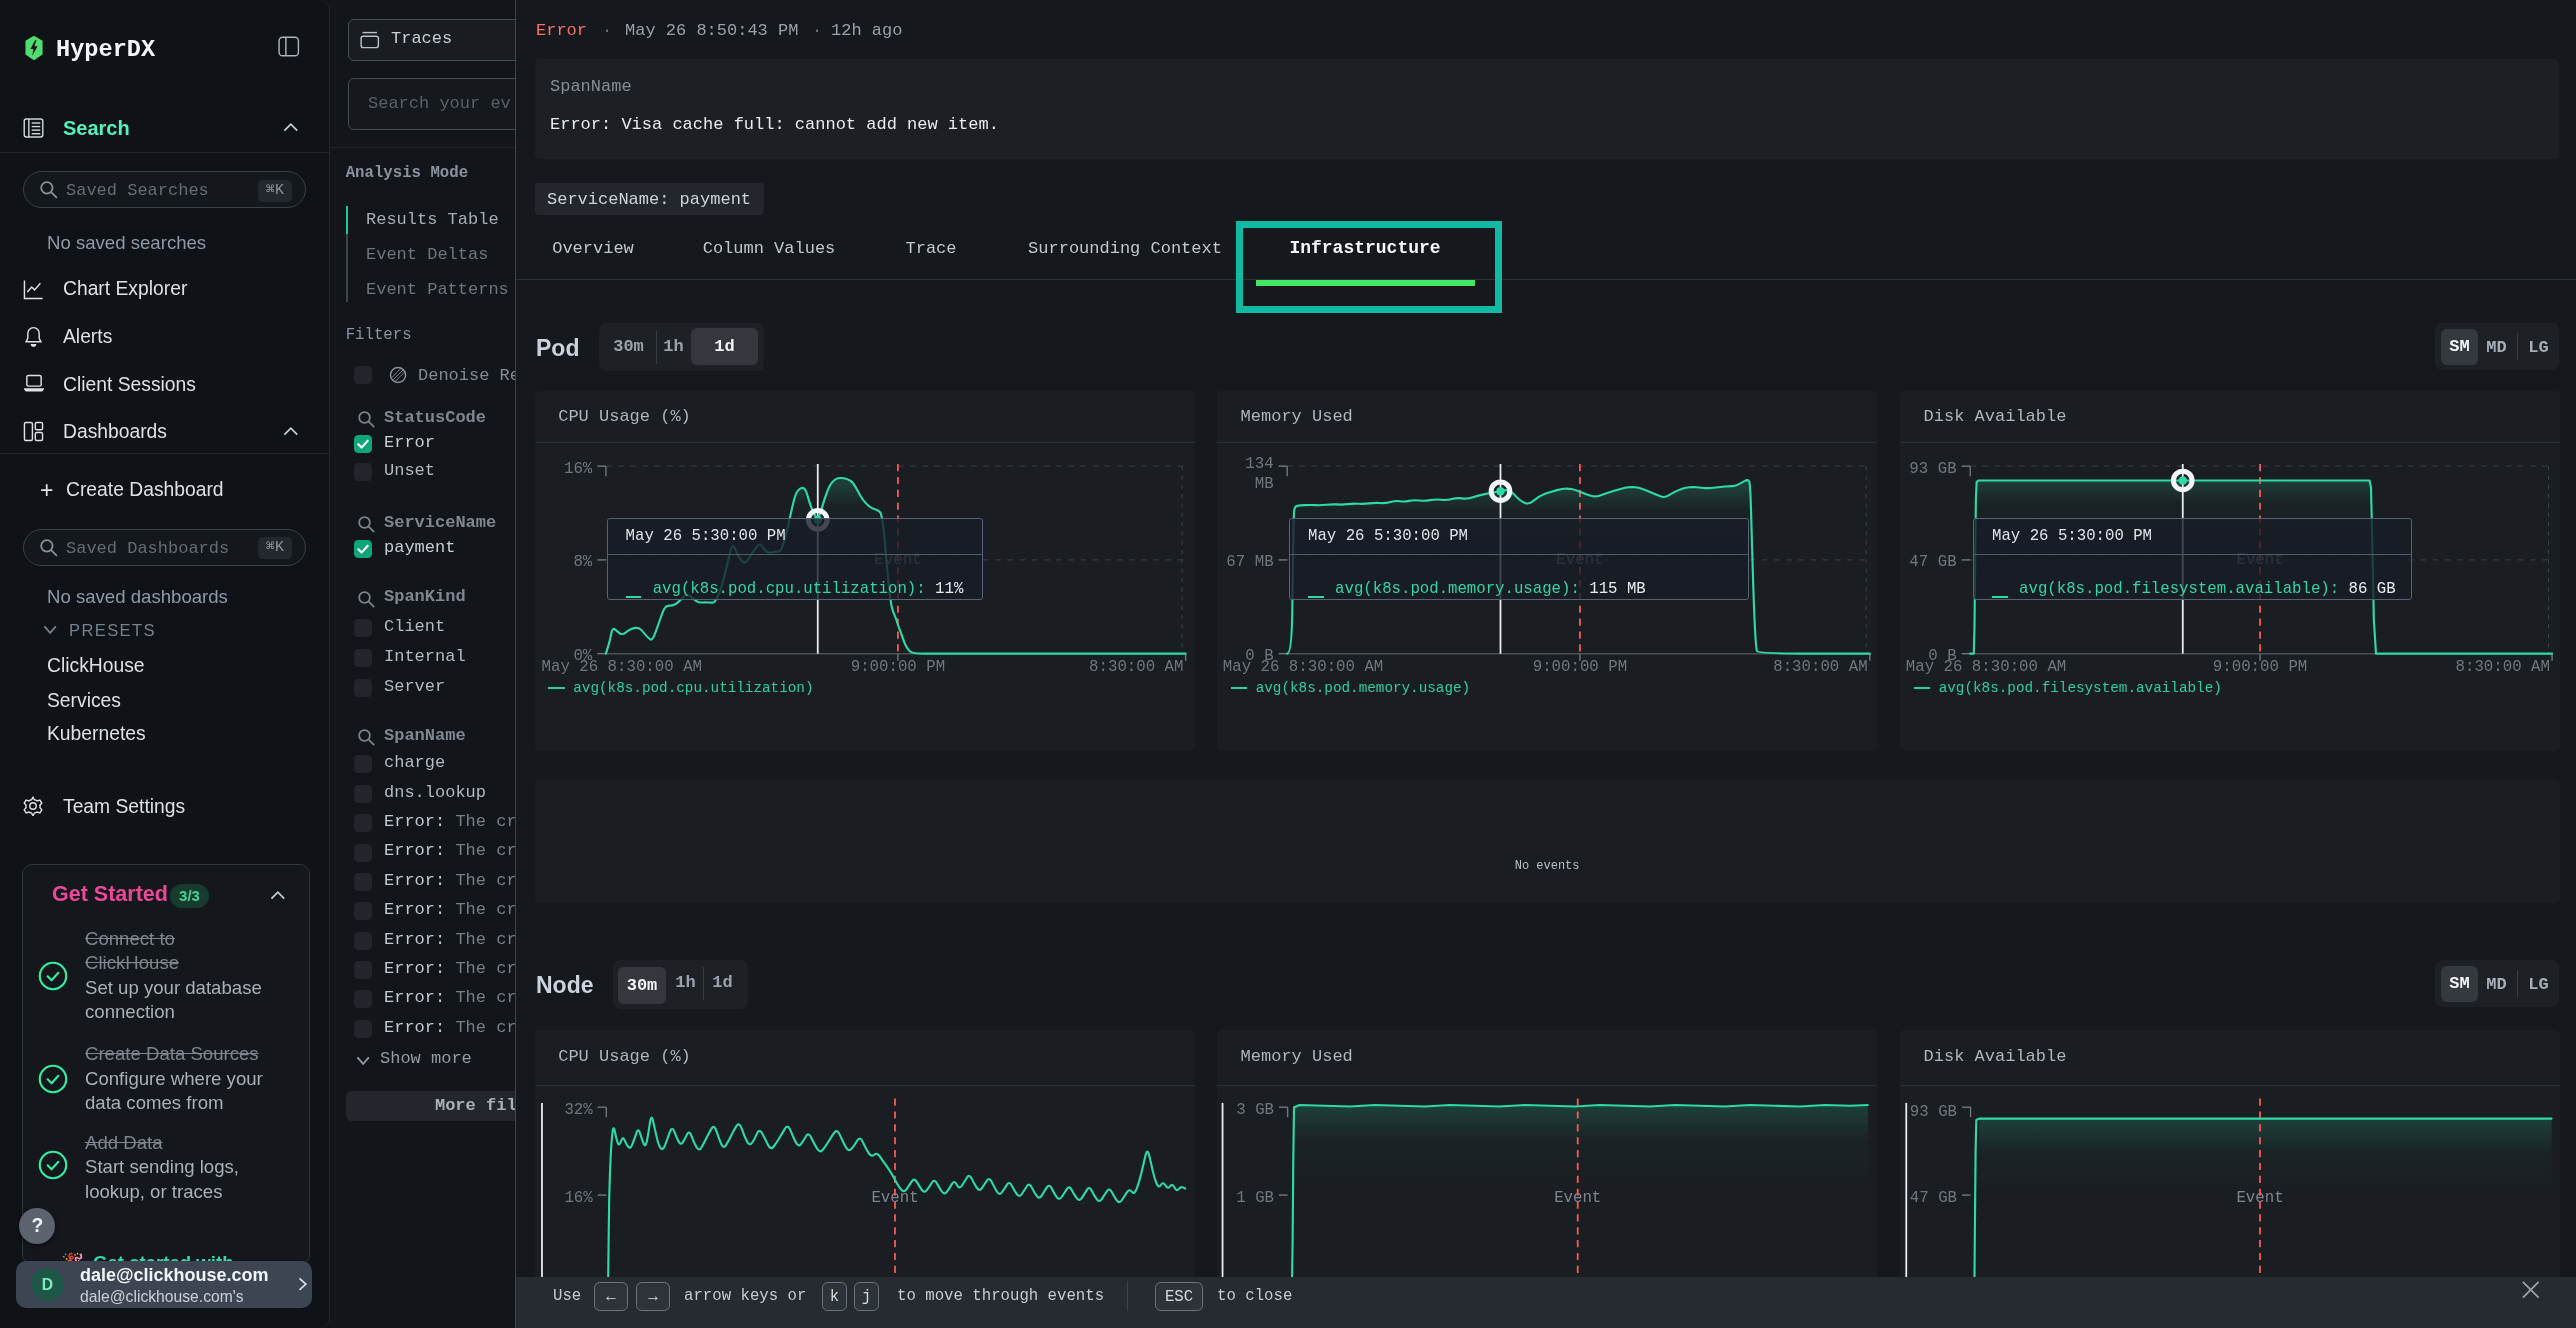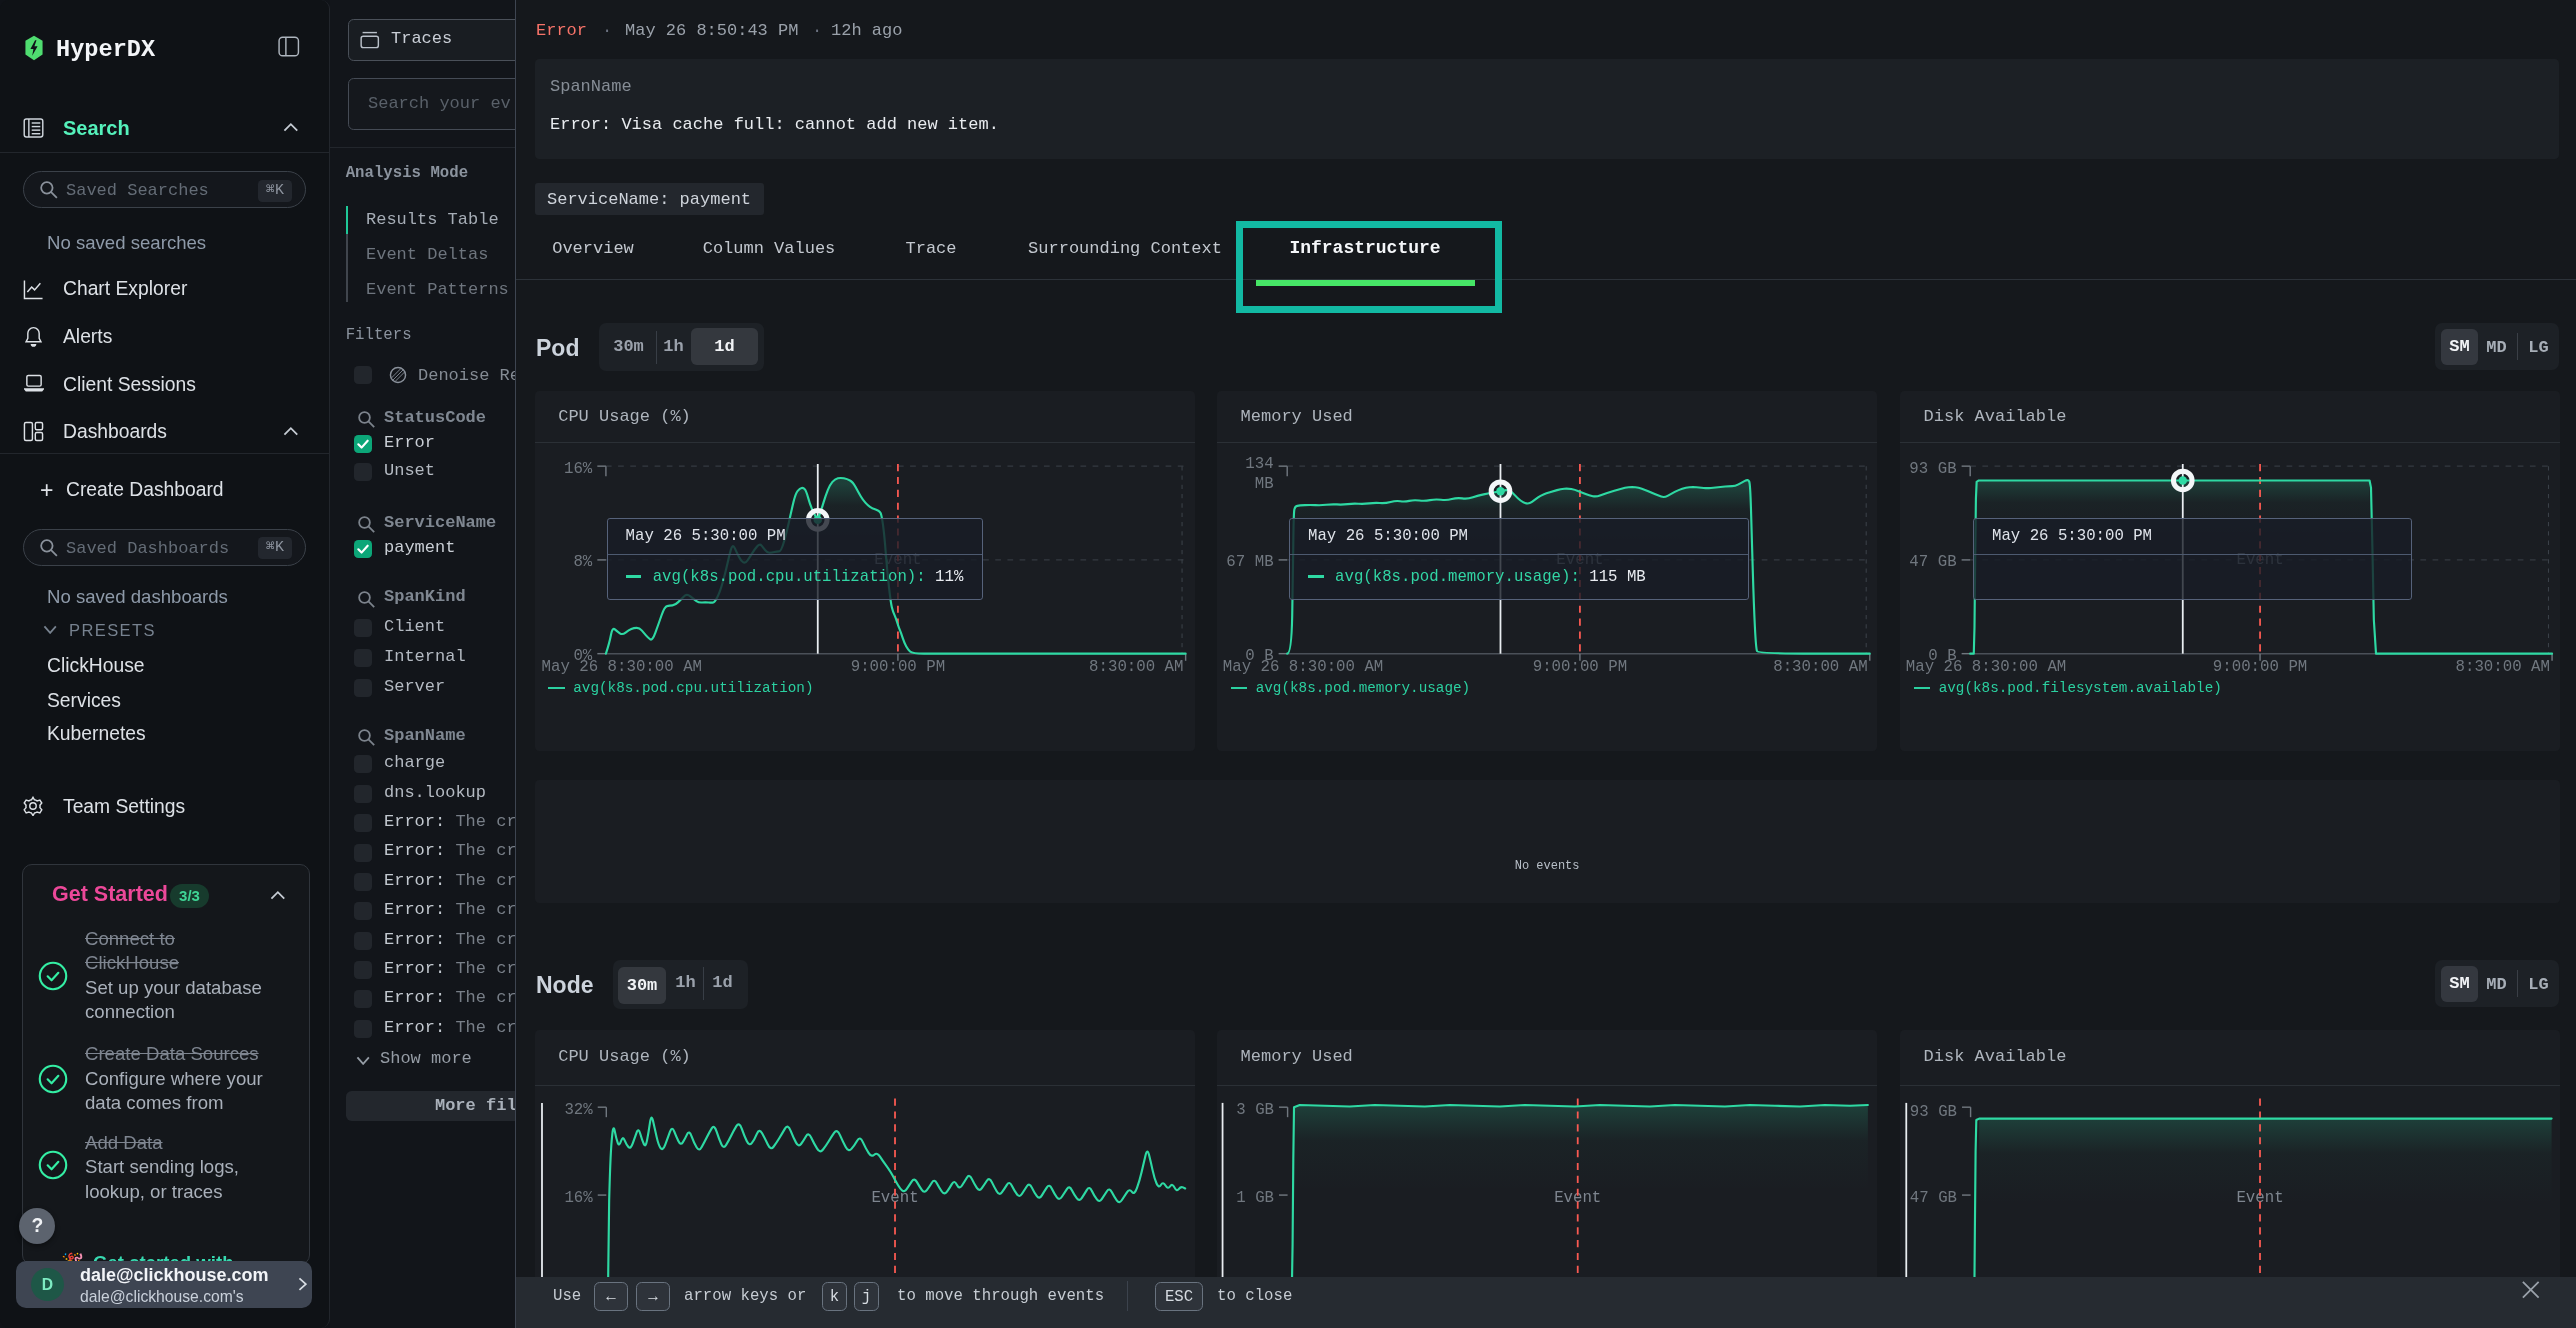--- a/index.html
+++ b/index.html
@@ -7,21 +7,21 @@
 .sans{font-family:"Liberation Sans",sans-serif;}
 #root{position:relative;width:2576px;height:1328px;}
 #sidebar{left:0;top:0;width:330px;height:1328px;background:#0f1216;border-right:0.7px solid #22262c;border-radius:9px;}
 #filters{left:330px;top:0;width:185px;height:1328px;background:#12151a;overflow:hidden;}
 #overlay{left:515px;top:0;width:2061px;height:1328px;background:#15181c;border-left:1.4px solid #3e4551;}
 .card{position:absolute;width:660px;background:#1a1d22;border-radius:4.3px;}
 .ch{height:52px;border-bottom:1.4px solid #2b3036;padding-left:23.6px;line-height:51px;color:#aeb5bd;font-size:17px;}
 .chn{height:56px;border-bottom:1.4px solid #2b3036;padding-left:23.6px;line-height:54px;color:#aeb5bd;font-size:17px;}
 .tt{position:absolute;background:rgba(24,29,39,0.80);border:1.4px solid #56627a;border-radius:2.9px;z-index:5;}
 .tth{height:36px;line-height:34px;padding-left:18px;border-bottom:0.7px solid #4d5a70;color:#dfe3ea;font-size:15.7px;}
-.ttr{height:43px;display:flex;align-items:center;padding-left:18px;font-size:15.7px;}
+.ttr{height:43px;display:flex;align-items:flex-end;padding-left:18px;font-size:15.7px;}
 .ttd{display:inline-block;width:15.7px;height:2.1px;background:#2ed9a3;margin-right:11.4px;}
 .lg{position:absolute;display:flex;align-items:center;font-size:14.3px;color:#2bd0a0;}
 .lgd{display:inline-block;width:16.5px;height:2.1px;background:#2bd0a0;margin-right:8.6px;}
 .cb{position:absolute;width:18px;height:18px;border-radius:4.3px;background:#22262c;}
 .cbg{background:#0ca678;}
 .navt{font-family:"Liberation Sans",sans-serif;font-size:19.3px;color:#dde1e6;}
 .pill{position:absolute;left:23px;width:283px;height:37px;border:1.4px solid #3b4149;border-radius:18.6px;background:#14171c;}
 .kbd{display:inline-flex;align-items:center;justify-content:center;height:29px;border:1.4px solid #69737f;border-radius:5.7px;background:#2e333a;color:#d6dbe1;font-size:15.7px;margin:0;}
 .gl{color:#7f8791;font-weight:bold;font-size:17px;}
 .tab{position:absolute;font-size:17px;color:#c3c8cf;white-space:nowrap;transform:translateX(-50%);}
@@ -397,20 +397,25 @@
           <text x="503" y="242" text-anchor="middle" font-size="22" fill="#7e858f">Event</text>
           <path d="M107,127 L110,125 L656,125 L656,367 L107,367 Z" fill="url(#g3)" stroke="none"></path>
           <line x1="503" y1="102" x2="503" y2="367" stroke="#fa5a52" stroke-width="2.5" stroke-dasharray="10 8"></line>
           <line x1="395" y1="102" x2="395" y2="367" stroke="#e9edf1" stroke-width="2.5"></line>
           <path d="M98,367 L103,367 L104,330 L105,230 L106,150 L107,127 L110,125 L656,125 L658,135 L660,220 L662,320 L665,367 L911,367" fill="none" stroke="#2ed9a3" stroke-width="3" stroke-linejoin="round" stroke-linecap="round"></path>
           <circle cx="395" cy="125" r="13" fill="none" stroke="#f3f6f8" stroke-width="7"></circle>
           <circle cx="395" cy="125" r="6" fill="#2ed9a3"></circle>
         </svg>
         <div class="tt" style="left:73px;top:127px;width:439px;height:82px">
           <div class="tth">May 26 5:30:00 PM</div>
+          <div class="ttr">
+            <span class="ttd"></span>
+            <span style="color:#32d6a5">avg(k8s.pod.filesystem.available):</span>
+            <span style="color:#e9ecf1">&nbsp;86 GB</span>
+          </div>
         </div>
         <div class="lg" style="left:13.6px;top:289px"><span class="lgd"></span>avg(k8s.pod.filesystem.available)</div>
       </div>
       <div class="card" style="left:18.6px;top:1030px;height:298px">
         <div class="chn">CPU Usage (%)</div>
         <svg class="a" style="left:0;top:0" width="660" height="298" viewBox="0 0 922 417">
           <line x1="87" y1="108" x2="99" y2="108" stroke="#70777f" stroke-width="2"></line>
           <line x1="99" y1="108" x2="99" y2="122" stroke="#70777f" stroke-width="2"></line>
           <line x1="87" y1="231" x2="99" y2="231" stroke="#70777f" stroke-width="2"></line>
           <text x="80" y="117" text-anchor="end" font-size="22" fill="#70777f">32%</text>

